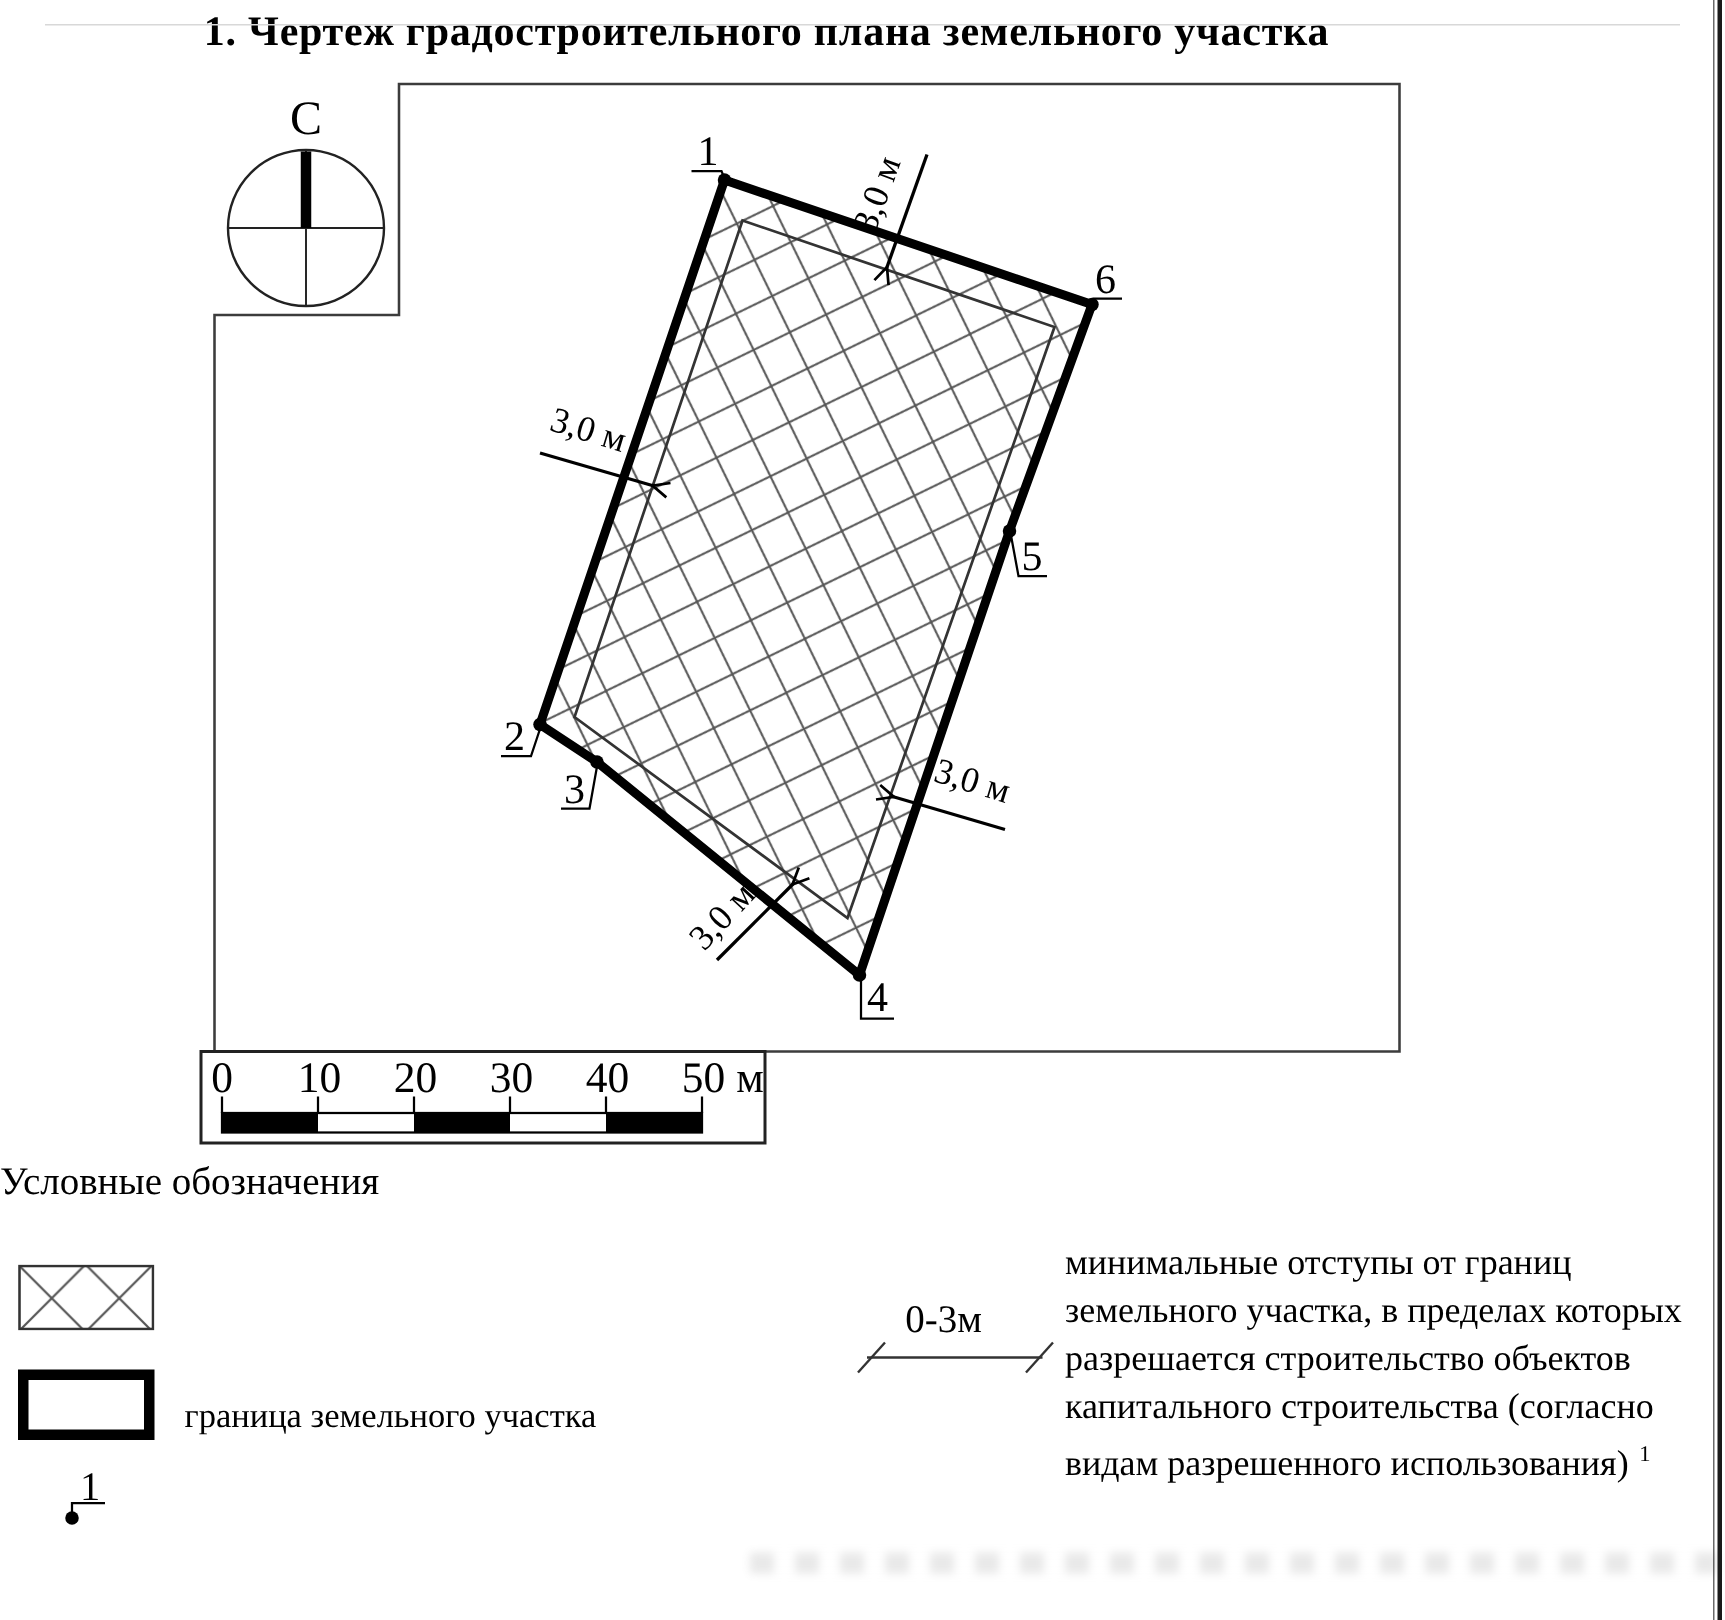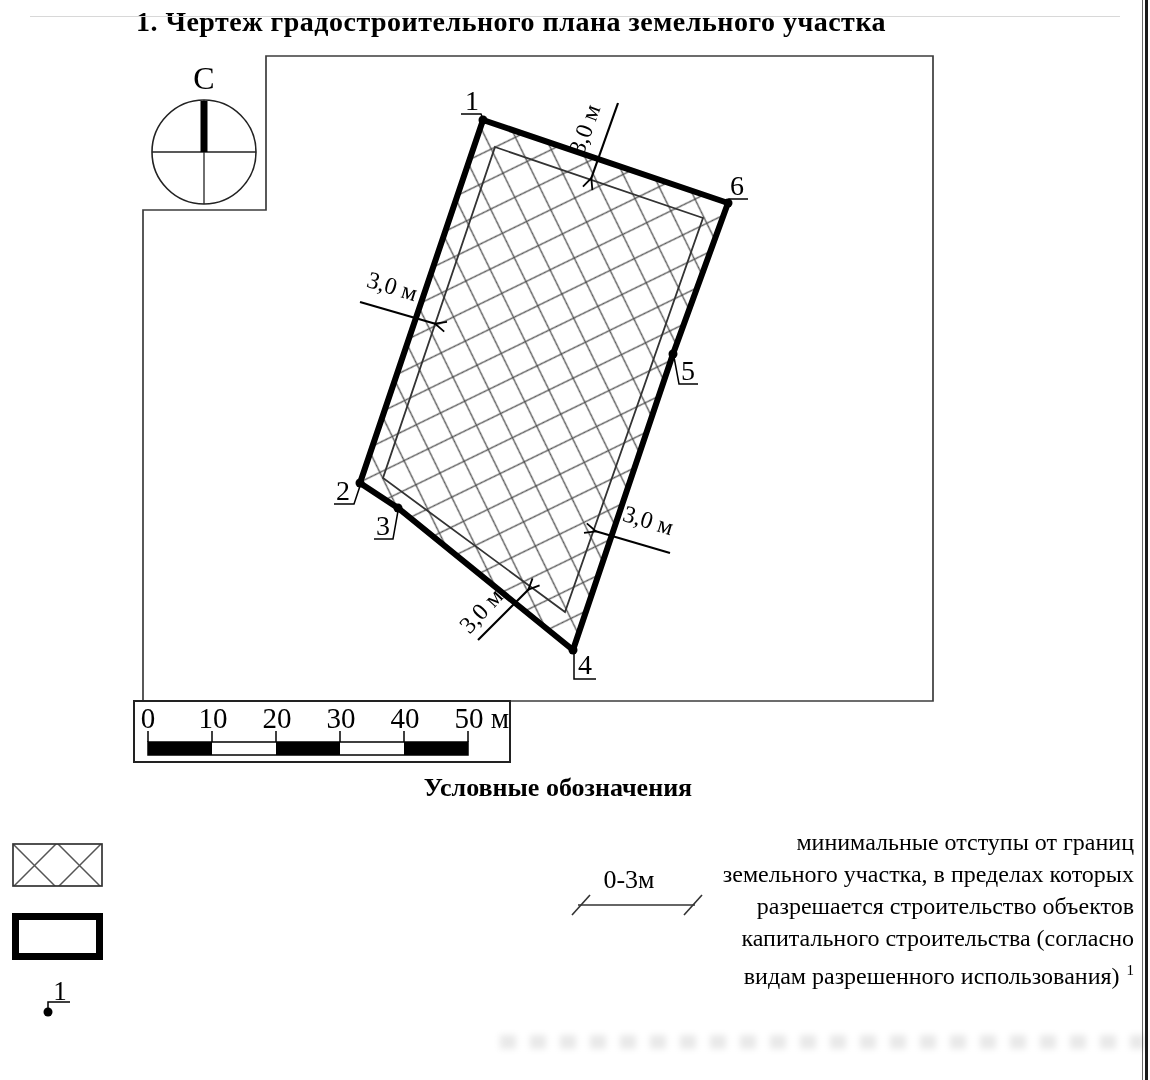--- a/index.html
+++ b/index.html
@@ -1,25 +1,25 @@
 <!DOCTYPE html>
 <html><head>
 <meta charset="utf-8">
 <style>
   html,body{margin:0;padding:0;background:#fff;}
   #stage{position:relative;width:1150px;height:1080px;background:#ffffff;overflow:hidden;
          font-family:"Liberation Serif","DejaVu Serif",serif;color:#000;}
   .abs{position:absolute;}
   #page-title{top:6px;left:0;width:1022px;text-align:center;font-size:28px;font-weight:bold;letter-spacing:.5px;}
-  #legend-heading{top:773px;left:0;width:1116px;text-align:center;font-size:26px;font-weight:bold;}
+  #legend-heading{top:773px;left:0;width:1116px;font-size:26px;font-weight:normal;}
   .legend-text{font-size:23px;line-height:29px;}
   #legend-buildable-text{left:123px;top:829px;width:410px;}
   #legend-parcel-text{left:123px;top:929px;width:420px;}
   #legend-point-text{left:123px;top:976px;width:285px;line-height:30px;}
-  #legend-offset-text{left:710px;top:826px;width:424px;font-size:24px;line-height:32px;text-align:right;}
+  #legend-offset-text{left:710px;top:826px;width:424px;font-size:24px;line-height:32px;}
   #legend-offset-text sup{font-size:15px;margin-left:7px;}
   #parcel-swatch{left:12px;top:913px;width:91px;height:47px;border:7px solid #000;box-sizing:border-box;background:#fff;}
   .edge-line{top:0;height:1080px;background:#1a1a1a;}
   #scan-strip{left:500px;top:1035px;width:645px;height:14px;opacity:.16;filter:blur(3px);
     background:repeating-linear-gradient(90deg,#777 0 16px,#fff 16px 30px);}
   #top-speckle{left:30px;top:16px;width:1090px;height:1px;background:#d8d8d8;}
   svg text{font-family:"Liberation Serif","DejaVu Serif",serif;}
 </style>
 </head>
 <body>
@@ -123,20 +123,21 @@
   <svg class="abs" style="left:12px;top:843px" width="91" height="44" viewBox="0 0 91 44">
     <defs>
       <pattern id="swatchHatch" width="45" height="45" patternUnits="userSpaceOnUse">
         <path d="M0 0 L45 45 M45 0 L0 45" stroke="#555" stroke-width="1.5" fill="none"></path>
       </pattern>
     </defs>
     <rect x="1" y="1" width="89" height="42" fill="url(#swatchHatch)" stroke="#333" stroke-width="1.7"></rect>
   </svg>
 
   <div id="parcel-swatch" class="abs"></div>
+  <div id="legend-parcel-text" class="abs legend-text">граница земельного участка</div>
 
   <svg class="abs" style="left:40px;top:966px" width="44" height="54" viewBox="0 0 44 54">
     <text x="20" y="34" font-size="27" text-anchor="middle">1</text>
     <path d="M30,36 L8,36 L8,44" fill="none" stroke="#000" stroke-width="1.5"></path>
     <circle cx="8" cy="46" r="4.5" fill="#000"></circle>
   </svg>
 
   <svg class="abs" style="left:563px;top:858px" width="150" height="62" viewBox="0 0 150 62">
     <text x="66" y="30" font-size="26" text-anchor="middle">0-3м</text>
     <g stroke="#333" stroke-width="1.6">

